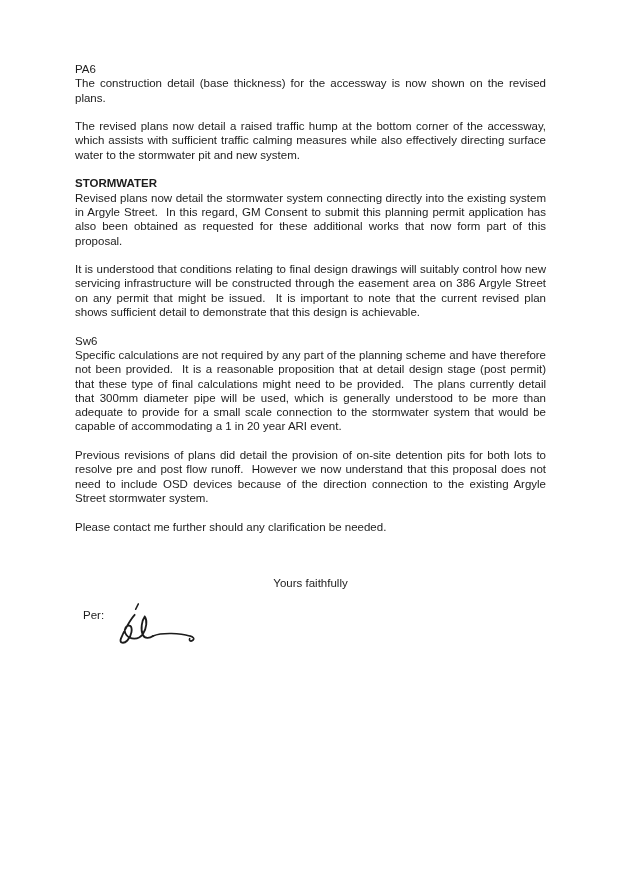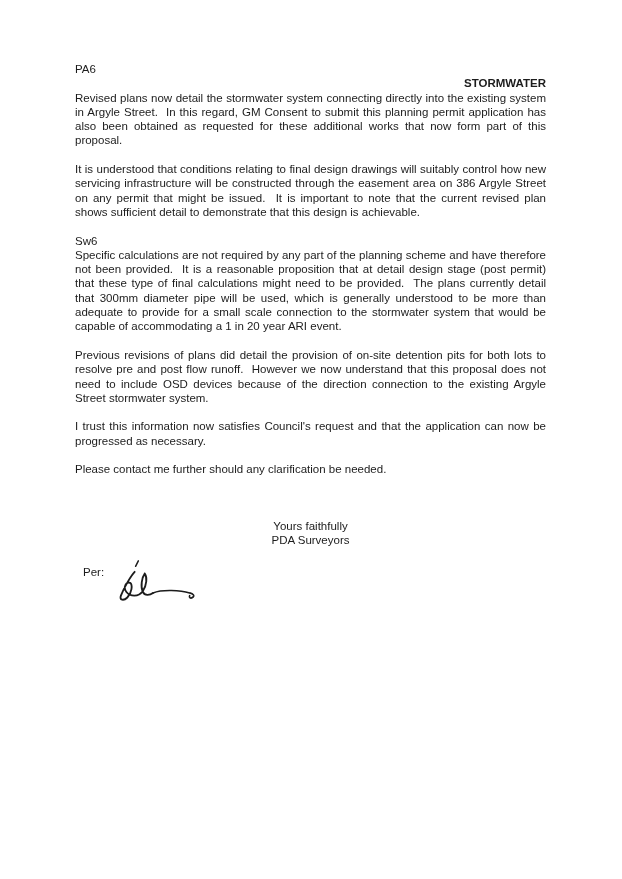--- a/index.html
+++ b/index.html
@@ -25,21 +25,21 @@
     text-align: justify;
     white-space: pre-wrap;
   }
   .block-label {
     margin: 0;
     text-align: left;
   }
   .section-heading {
     margin: 0;
     font-weight: bold;
-    text-align: right;
+    text-align: left;
   }
   .closing-gap {
     margin-bottom: 42px;
   }
   .signoff-line {
     margin: 0;
     text-align: center;
   }
   .per-row {
     position: relative;
@@ -69,36 +69,36 @@
   .signatory-title {
     font-weight: bold;
   }
 </style>
 </head>
 <body>
 
 <div class="page">
 
   <p class="block-label">PA6</p>
+  <p class="para">The construction detail (base thickness) for the accessway is now shown on the revised plans.</p>
+  <p class="para">The revised plans now detail a raised traffic hump at the bottom corner of the accessway, which assists with sufficient traffic calming measures while also effectively directing surface water to the stormwater pit and new system.</p>
 
   <p class="section-heading">STORMWATER</p>
 
   <p class="para">Revised plans now detail the stormwater system connecting directly into the existing system in Argyle Street.  In this regard, GM Consent to submit this planning permit application has also been obtained as requested for these additional works that now form part of this proposal.</p>
 
   <p class="para">It is understood that conditions relating to final design drawings will suitably control how new servicing infrastructure will be constructed through the easement area on 386 Argyle Street on any permit that might be issued.  It is important to note that the current revised plan shows sufficient detail to demonstrate that this design is achievable.</p>
 
   <p class="block-label">Sw6</p>
   <p class="para">Specific calculations are not required by any part of the planning scheme and have therefore not been provided.  It is a reasonable proposition that at detail design stage (post permit) that these type of final calculations might need to be provided.  The plans currently detail that 300mm diameter pipe will be used, which is generally understood to be more than adequate to provide for a small scale connection to the stormwater system that would be capable of accommodating a 1 in 20 year ARI event.</p>
   <p class="para">Previous revisions of plans did detail the provision of on-site detention pits for both lots to resolve pre and post flow runoff.  However we now understand that this proposal does not need to include OSD devices because of the direction connection to the existing Argyle Street stormwater system.</p>
 
-  <p class="para">I trust this information now satisfies Council's request and that the application can now be progressed as necessary.</p>
   <p class="para closing-gap">Please contact me further should any clarification be needed.</p>
 
   <p class="signoff-line">Yours faithfully</p>
-  <p class="signoff-line">PDA Surveyors</p>
 
   <div class="per-row">
     <span class="per-label">Per:</span>
     <span class="signature">
       <svg viewBox="0 0 100 48" fill="none" xmlns="http://www.w3.org/2000/svg">
 
         <path d="M34 2 C33 4 32 6 31 8" stroke="#1c1c1c" stroke-width="1.6" stroke-linecap="round"></path>
 
         <path d="M30 14 C26 18 18 32 15 40 C13 45 18 46 22 42 C27 37 28 28 25 26 C21 24 17 31 21 36 C25 41 34 42 39 35 C43 29 44 20 41 16 C38 20 36 30 39 36 C41 40 46 40 50 37" stroke="#1c1c1c" stroke-width="2" stroke-linecap="round"></path>
 

